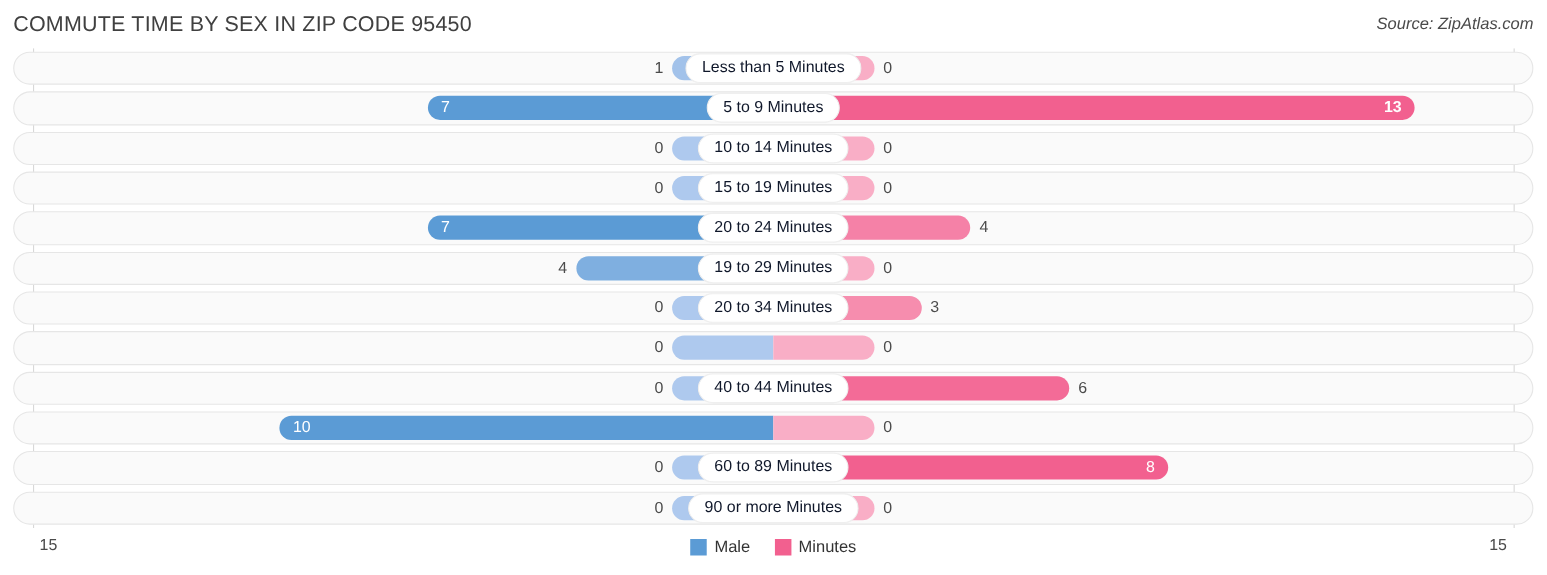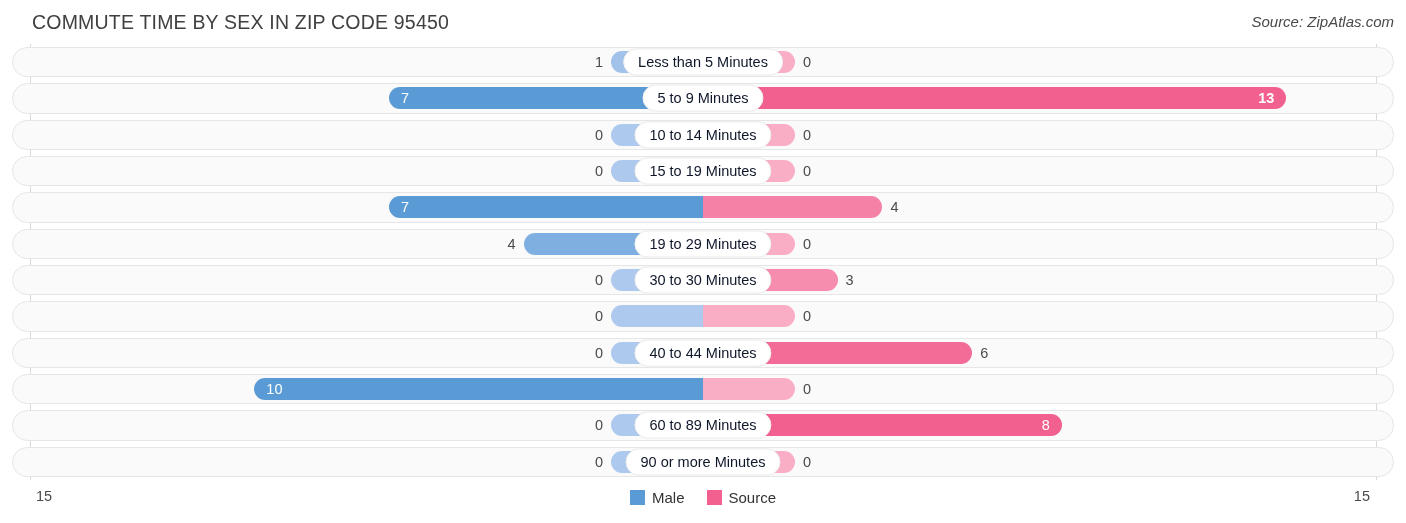--- a/index.html
+++ b/index.html
@@ -14,21 +14,20 @@
     font-family: "Liberation Sans", sans-serif;
     color: #3b3b3b;
     overflow: hidden;
     position: relative;
   }
 
   
   .header {
     position: relative;
     height: 44px;
-    margin-left: 20px;
   }
   .chart-title {
     position: absolute;
     left: 12px;
     top: 11px;
     font-size: 19.5px;
     letter-spacing: .2px;
     color: #404040;
     white-space: nowrap;
   }
@@ -212,36 +211,37 @@
         <div class="bar female" style="width: 92px; background: rgb(249, 174, 198);"></div>
         <div class="val" style="left: 803px;">0</div>
         <div class="cat-label">15 to 19 Minutes</div>
       </div>
       <div class="row">
         <div class="row-track"></div>
         <div class="bar male" style="width: 314.067px; background: rgb(91, 155, 213);"></div>
         <div class="val inside" style="left: 400.933px;">7</div>
         <div class="bar female" style="width: 179.467px; background: rgb(245, 129, 167);"></div>
         <div class="val" style="left: 890.467px;">4</div>
+        <div class="cat-label">20 to 24 Minutes</div>
       </div>
       <div class="row">
         <div class="row-track"></div>
         <div class="bar male" style="width: 179.467px; background: rgb(127, 175, 224);"></div>
         <div class="val" style="left: 515.533px; transform: translate(-100%, -50%);">4</div>
         <div class="bar female" style="width: 92px; background: rgb(249, 174, 198);"></div>
         <div class="val" style="left: 803px;">0</div>
         <div class="cat-label">19 to 29 Minutes</div>
       </div>
       <div class="row">
         <div class="row-track"></div>
         <div class="bar male" style="width: 92px; background: rgb(174, 201, 238);"></div>
         <div class="val" style="left: 603px; transform: translate(-100%, -50%);">0</div>
         <div class="bar female" style="width: 134.6px; background: rgb(246, 141, 174);"></div>
         <div class="val" style="left: 845.6px;">3</div>
-        <div class="cat-label">30 to 30 Minutes</div>
+        <div class="cat-label">20 to 34 Minutes</div>
       </div>
       <div class="row">
         <div class="row-track"></div>
         <div class="bar male" style="width: 92px; background: rgb(174, 201, 238);"></div>
         <div class="val" style="left: 603px; transform: translate(-100%, -50%);">0</div>
         <div class="bar female" style="width: 92px; background: rgb(249, 174, 198);"></div>
         <div class="val" style="left: 803px;">0</div>
       </div>
       <div class="row">
         <div class="row-track"></div>
@@ -280,16 +280,16 @@
 <div class="footer">
   <div class="axis-val left">15</div>
   <div class="axis-val right">15</div>
   <div class="legend">
     <div class="legend-item">
       <span class="swatch" id="sw-male" style="background: rgb(91, 155, 213);"></span>
       <span>Male</span>
     </div>
     <div class="legend-item">
       <span class="swatch" id="sw-female" style="background: rgb(242, 96, 143);"></span>
-      <span>Source</span>
+      <span>Minutes</span>
     </div>
   </div>
 </div>
 
 </body></html>

